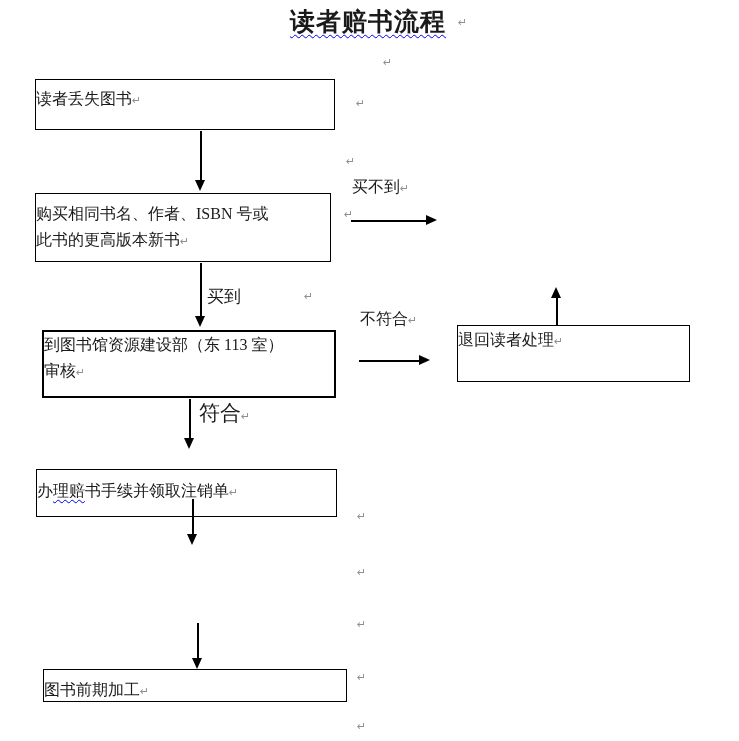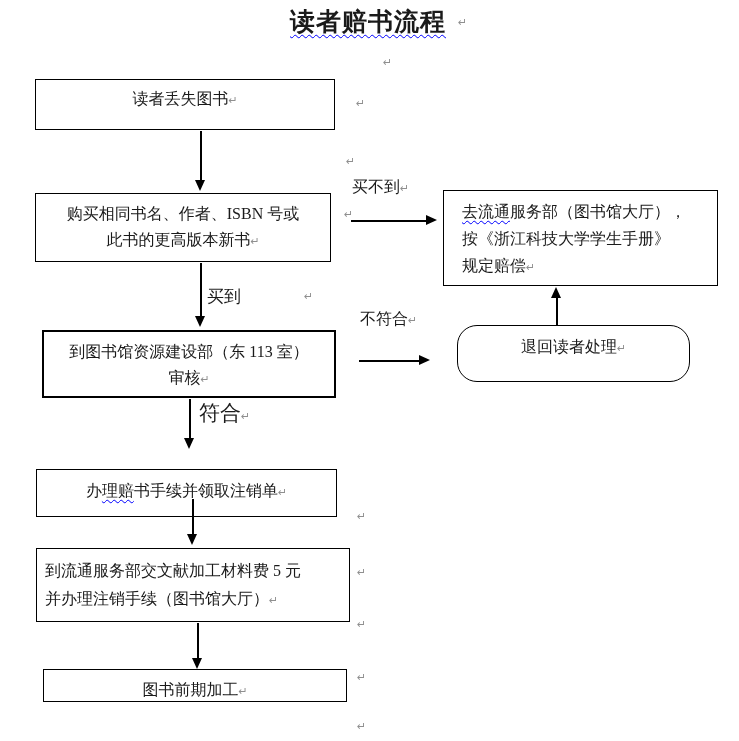--- a/index.html
+++ b/index.html
@@ -30,21 +30,21 @@
     margin-left: 16px;
   }
   .fbox {
     position: absolute;
     border: 1.5px solid #000000;
     background: #ffffff;
     box-sizing: border-box;
     font-size: 16px;
     line-height: 26px;
   }
-  .center { text-align: center; }
+  .center { }
   .squiggle {
     text-decoration: underline;
     text-decoration-style: wavy;
     text-decoration-color: #0000ff;
     text-decoration-thickness: 1px;
     text-underline-offset: 3px;
     text-decoration-skip-ink: none;
   }
   .pilcrow {
     color: #8f8f8f;
@@ -106,67 +106,58 @@
     <div>购买相同书名、作者、ISBN 号或</div>
     <div><span>此书的更高版本新书</span><span class="pilcrow">↵</span></div>
   </div>
 
   <div class="edge-label" style="left:352px; top:177px;">
     <span>买不到</span><span class="pilcrow">↵</span>
   </div>
   <div class="line-h" style="left:351px; top:220px; width:75px;"></div>
   <div class="head-right" style="left:426px; top:215px;"></div>
 
-  <div class="fbox" style="left:443px; top:190px; width:275px; height:96px; padding:7px 4px 0 18px; line-height:27px;">
-    <div><span class="squiggle">去流通</span><span>服务部（图书馆大厅），</span></div>
-    <div>按《浙江科技大学学生手册》</div>
-    <div><span>规定赔偿</span><span class="pilcrow">↵</span></div>
-  </div>
 
   <div class="edge-label" style="left:207px; top:285px; font-size:17px;">
     <span>买到</span>
   </div>
   <div class="line-v" style="left:200px; top:263px; height:53px;"></div>
   <div class="head-down" style="left:195px; top:316px;"></div>
 
-  <div class="fbox center" style="left:42px; top:330px; width:294px; height:68px; padding-top:7px; border-width:2px;">
+  <div class="fbox center" style="left:42px; top:330px; width:294px; height:68px; border-width:2px;">
     <div>到图书馆资源建设部（东 113 室）</div>
     <div><span>审核</span><span class="pilcrow">↵</span></div>
   </div>
 
   <div class="edge-label" style="left:360px; top:309px;">
     <span>不符合</span><span class="pilcrow">↵</span>
   </div>
   <div class="line-h" style="left:359px; top:360px; width:60px;"></div>
   <div class="head-right" style="left:419px; top:355px;"></div>
 
-  <div class="fbox center" style="left:457px; top:325px; width:233px; height:57px; padding-top:8px;border-radius:20px;">
+  <div class="fbox center" style="left:457px; top:325px; width:233px; height:57px; padding-top:1px;">
     <span>退回读者处理</span><span class="pilcrow">↵</span>
   </div>
 
   <div class="head-up" style="left:551px; top:287px;"></div>
   <div class="line-v" style="left:556px; top:298px; height:27px;"></div>
 
   <div class="edge-label" style="left:199px; top:399px; font-size:21px;">
     <span>符合</span><span class="pilcrow">↵</span>
   </div>
   <div class="line-v" style="left:189px; top:399px; height:39px;"></div>
   <div class="head-down" style="left:184px; top:438px;"></div>
 
   <div class="fbox center" style="left:36px; top:449px; width:301px; height:48px; padding-top:8px;margin-top:20px;">
     <span>办</span><span class="squiggle">理赔</span><span>书手续并领取注销单</span><span class="pilcrow">↵</span>
   </div>
 
   <div class="line-v" style="left:192px; top:499px; height:35px;"></div>
   <div class="head-down" style="left:187px; top:534px;"></div>
 
-  <div class="fbox" style="left:36px; top:548px; width:314px; height:74px; padding:8px 2px 0 8px; line-height:28px;">
-    <div>到流通服务部交文献加工材料费 5 元</div>
-    <div><span>并办理注销手续（图书馆大厅）</span><span class="pilcrow">↵</span></div>
-  </div>
 
   <div class="line-v" style="left:197px; top:623px; height:35px;"></div>
   <div class="head-down" style="left:192px; top:658px;"></div>
 
   <div class="fbox center" style="left:43px; top:669px; width:304px; height:33px; padding-top:7px;">
     <span>图书前期加工</span><span class="pilcrow">↵</span>
   </div>
 
 </div>
 

